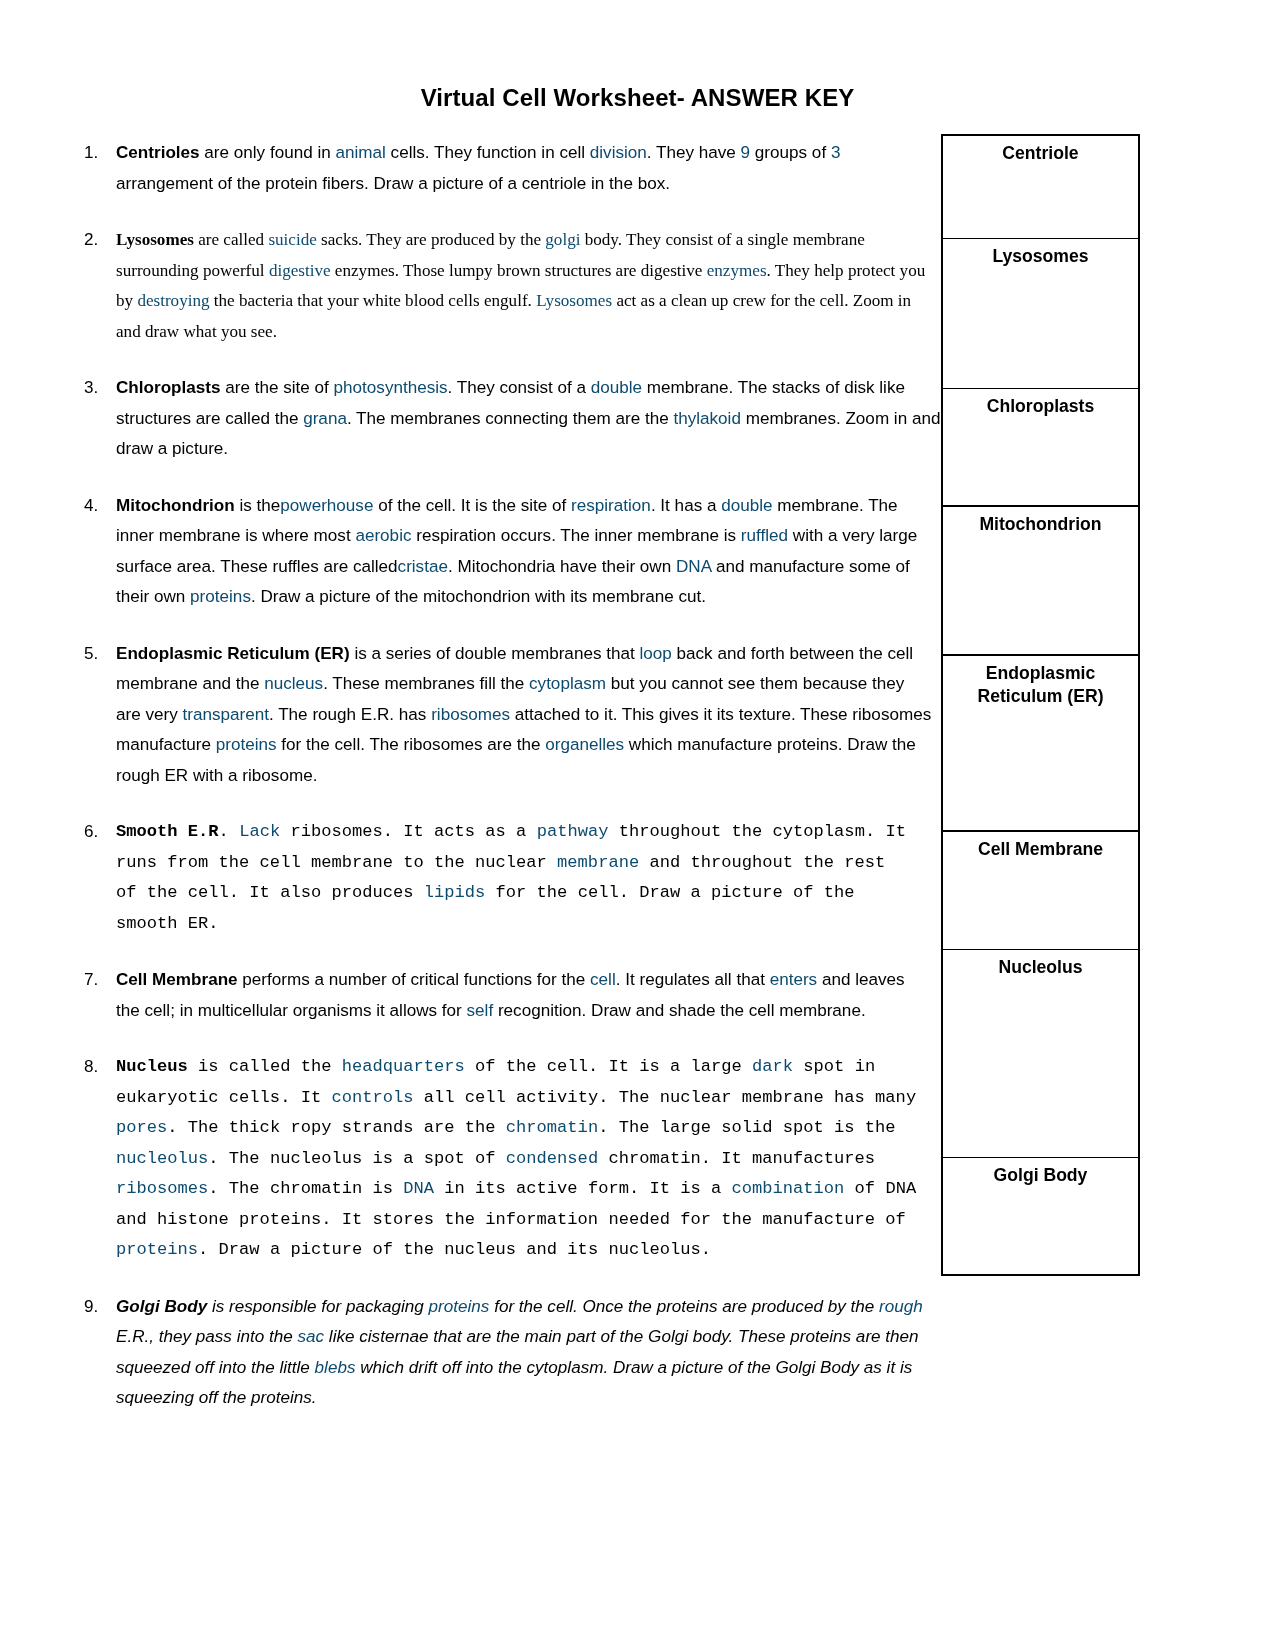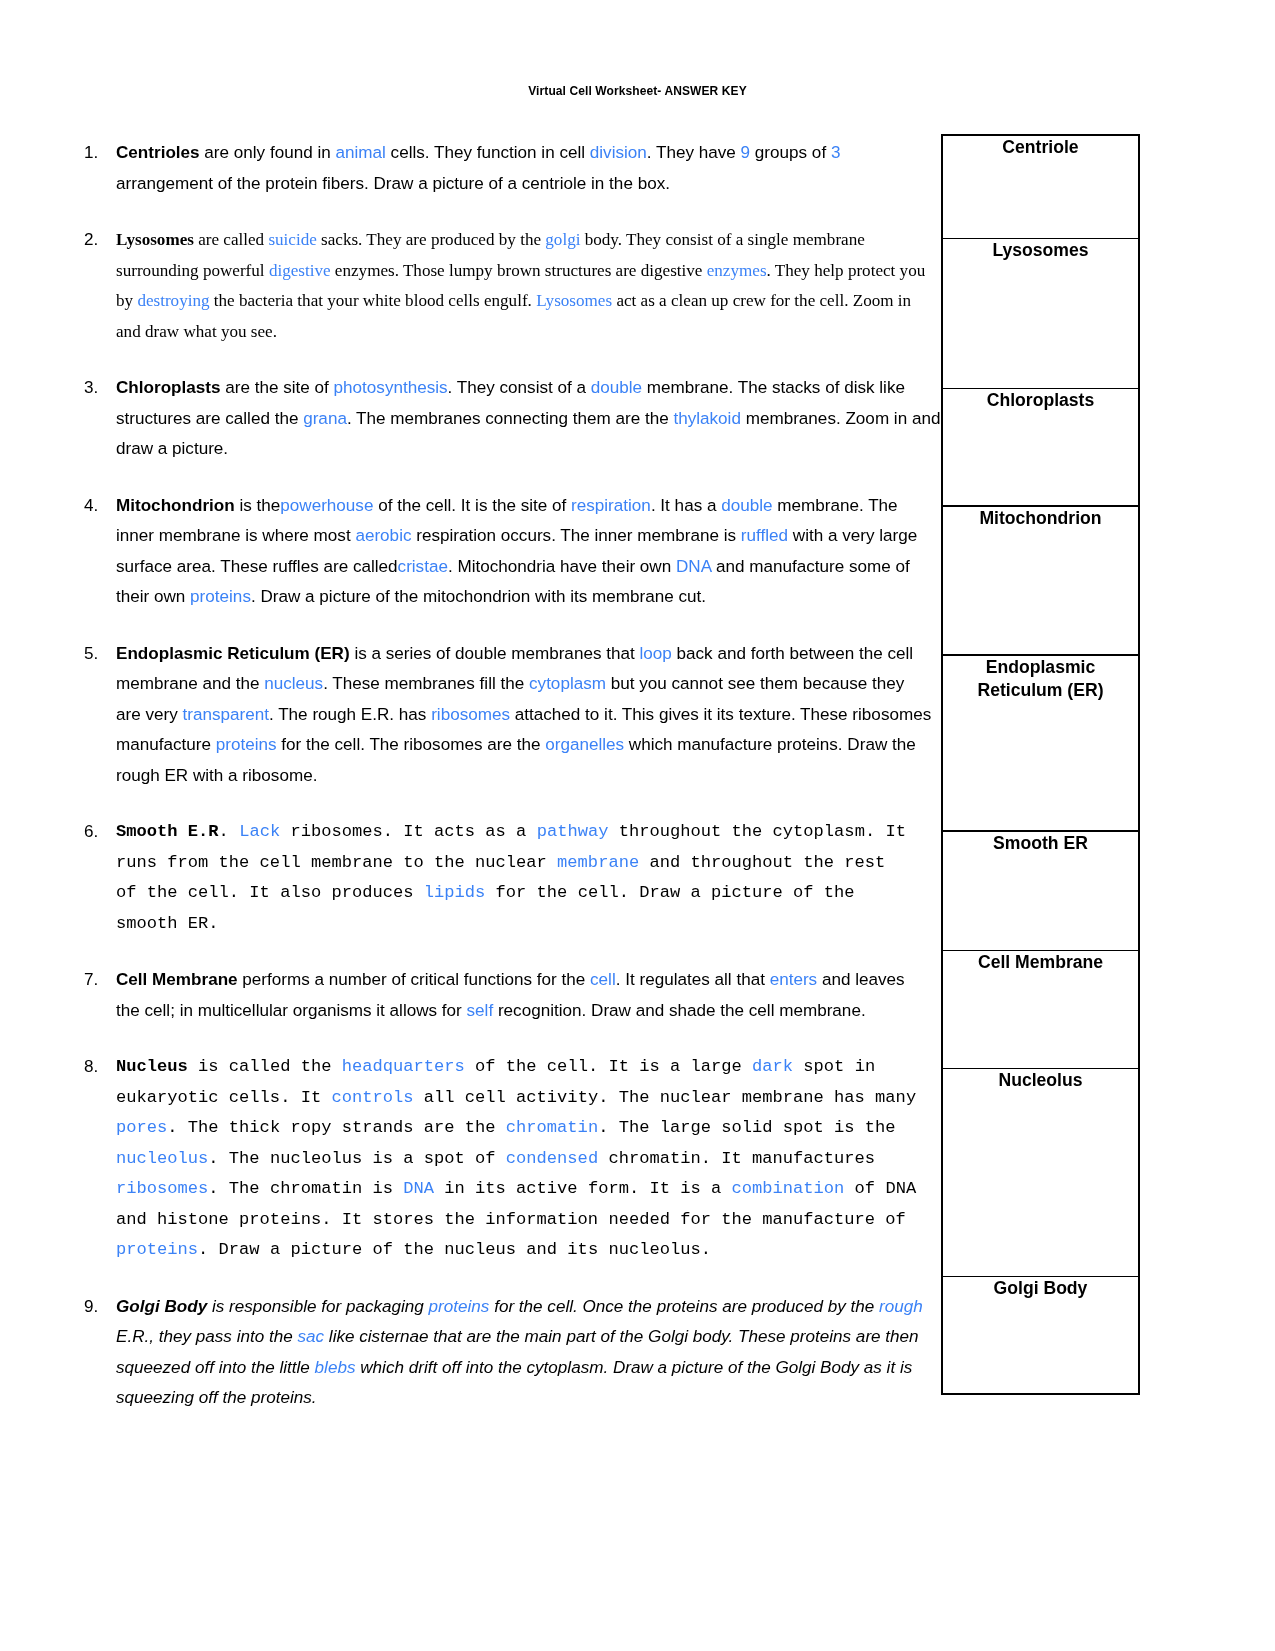--- a/index.html
+++ b/index.html
@@ -17,21 +17,21 @@
     height: 1651px;
     background: #ffffff;
     overflow: hidden;
   }
   .doc-title {
     position: absolute;
     left: 0;
     top: 84px;
     width: 1275px;
     text-align: center;
-    font-size: 12px;
+    font-size: 24px;
     font-weight: bold;
     letter-spacing: 0.1px;
   }
   
   .items {
     position: absolute;
     left: 84px;
     top: 138px;
     width: 848px;
   }
@@ -51,21 +51,21 @@
     font-size: 17.1px;
   }
   .item .body {
     display: block;
     text-align: left;
   }
   .term {
     font-weight: bold;
   }
   .ans {
-    color: #3b82f6;
+    color: #0c4a6e;
   }
   
   .w-a { width: 810px; }
   .w-b { width: 822px; font-family: Liberation Serif, serif; }
   .w-c { width: 832px; }
   .w-d { width: 818px; }
   .w-e { width: 816px; }
   .w-f { width: 800px; font-family: Liberation Mono, monospace; }
   .w-g { width: 790px; }
   .w-h { width: 838px; font-family: Liberation Mono, monospace; }
@@ -85,20 +85,21 @@
     border-bottom: 2px solid #000000;
     box-sizing: border-box;
     position: relative;
   }
   .box-label {
     display: block;
     text-align: center;
     font-weight: bold;
     font-size: 17.6px;
     line-height: 23px;
+    padding-top: 6px;
   }
   .box-thin { border-bottom-width: 1px; }
 </style>
 </head>
 <body>
 
 <div id="page">
 
   <div class="doc-title">Virtual Cell Worksheet- ANSWER KEY</div>
 
@@ -150,23 +151,20 @@
       </div>
       <div class="box" style="height: 118px;">
         <span class="box-label">Chloroplasts</span>
       </div>
       <div class="box" style="height: 149px;">
         <span class="box-label">Mitochondrion</span>
       </div>
       <div class="box" style="height: 176px;">
         <span class="box-label">Endoplasmic Reticulum (ER)</span>
       </div>
-      <div class="box box-thin" style="height: 119px;">
-        <span class="box-label">Smooth ER</span>
-      </div>
       <div class="box box-thin" style="height: 118px;">
         <span class="box-label">Cell Membrane</span>
       </div>
       <div class="box box-thin" style="height: 208px;">
         <span class="box-label">Nucleolus</span>
       </div>
       <div class="box" style="height: 118px;">
         <span class="box-label">Golgi Body</span>
       </div>
     </div>

